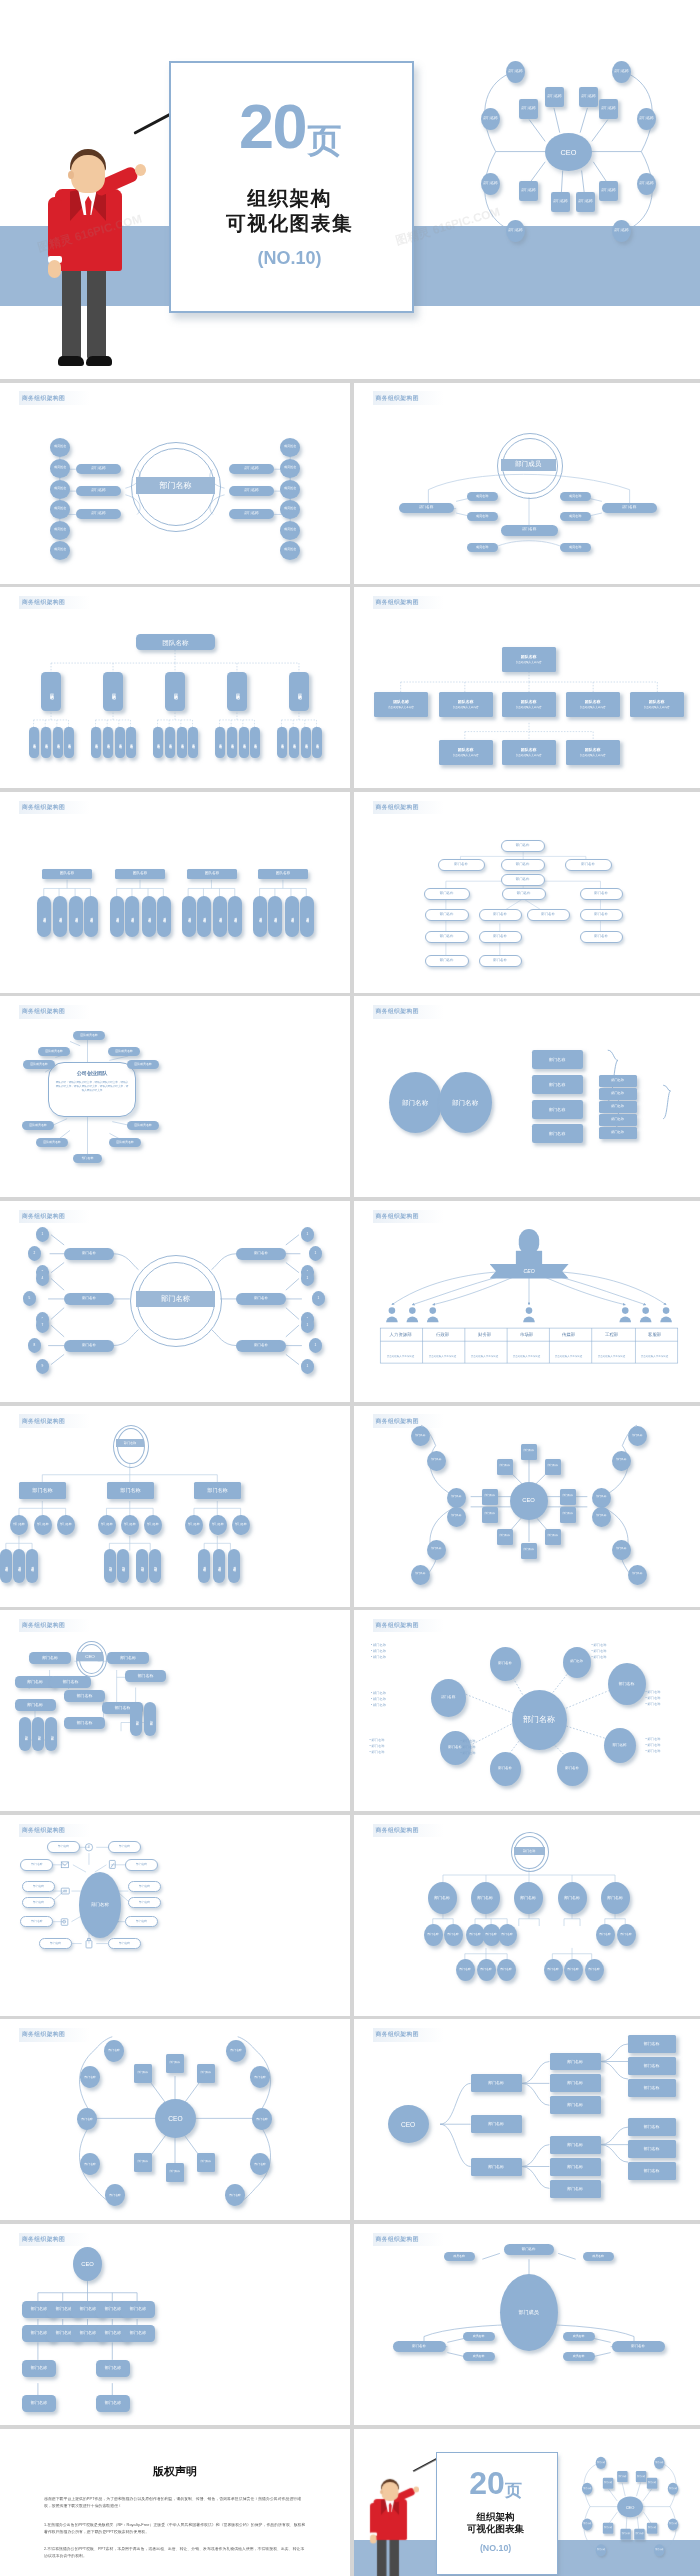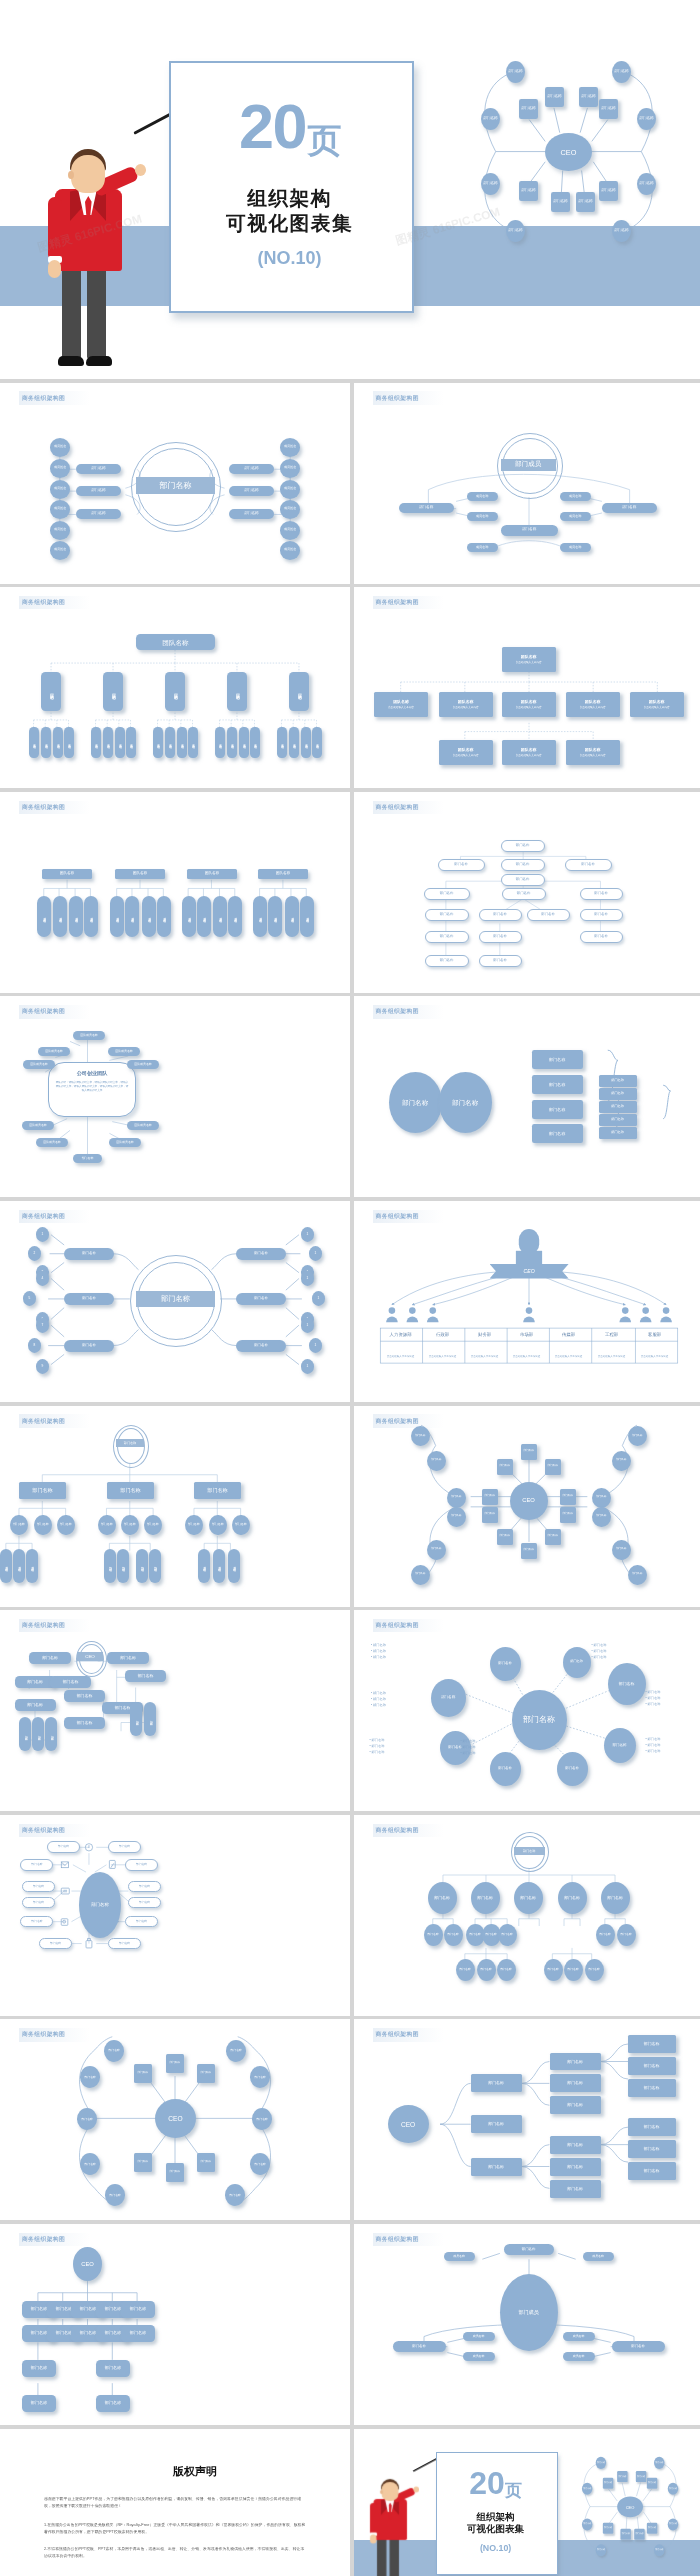--- a/index.html
+++ b/index.html
@@ -74,21 +74,21 @@
   .n.soft{border-radius:4.4px;}
   .n.ell{border-radius:50%;}
   .n.vert{writing-mode:vertical-rl;text-orientation:upright;letter-spacing:0.7px;}
   .n.out{background:#fff;color:#7fa3c9;border:1px solid #9cb8d6;box-shadow:1.5px 2.2px 2.9px rgba(150,170,190,.45);}
   .ringo{position:absolute;border:1.5px solid #9cb8d6;border-radius:50%;background:transparent;}
   .ringi{position:absolute;border:1.5px solid #9cb8d6;border-radius:50%;background:transparent;}
   .ringbar{position:absolute;background:#9cb8d6;color:#fff;display:flex;align-items:center;justify-content:center;}
 
   
   .cr{position:absolute;inset:0;background:#fff;}
-  .cr .ct{position:absolute;top:35px;left:0;width:350px;text-align:center;font-size:11px;font-weight:bold;color:#111;margin-left:20px;}
+  .cr .ct{position:absolute;top:35px;left:0;width:350px;text-align:center;font-size:11px;font-weight:bold;color:#111;}
   .cr .cp{position:absolute;left:44px;width:263px;font-size:3.8px;color:#555;line-height:1.85;letter-spacing:0.1px;}
 
   
   .endslide{position:absolute;inset:0;background:#fff;overflow:hidden;}
   .endslide .band{position:absolute;left:0;top:111px;width:350px;height:41px;background:#9cb8d6;}
   .endslide .frame{position:absolute;left:82px;top:23px;width:120px;height:121px;border:1.5px solid #8fb0d3;
     background:#fff;box-shadow:2.2px 2.9px 3.6px rgba(120,140,160,.35);}
   .endslide .bignum{position:absolute;left:82px;top:38px;width:120px;text-align:center;font-size:32px;
     font-weight:bold;color:#8fb0d3;line-height:1;}
   .endslide .bignum .ye{font-size:17px;vertical-align:-2.2px;}

